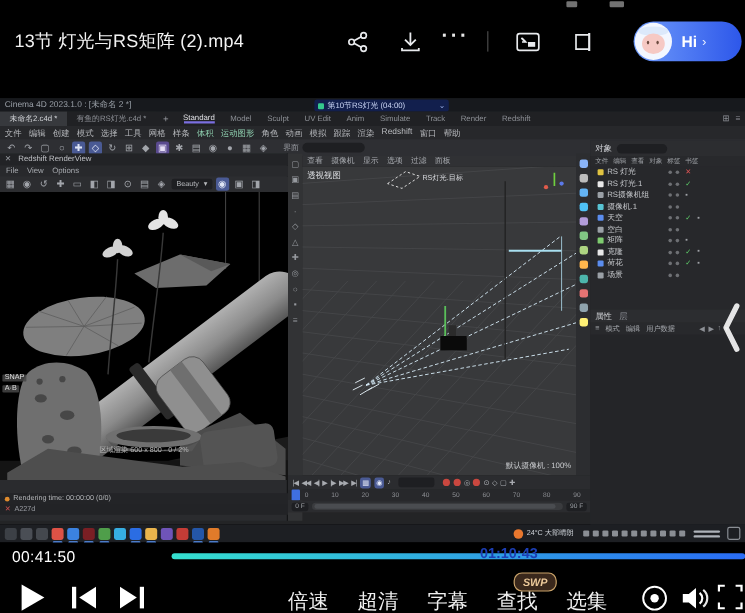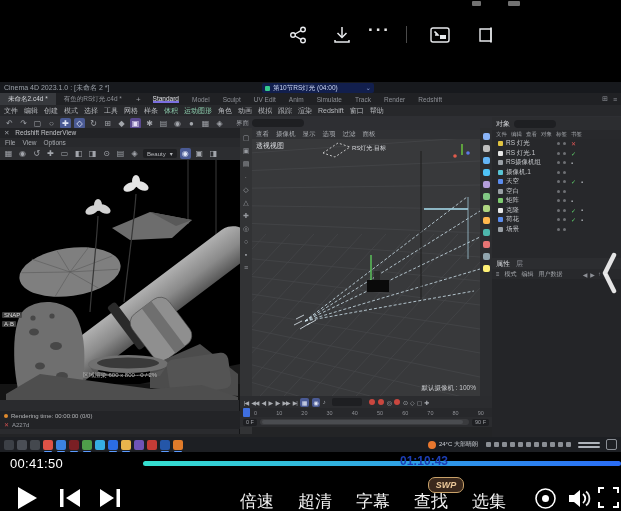--- a/index.html
+++ b/index.html
@@ -164,20 +164,21 @@
   .ric{top:35px;}
 </style>
 </head>
 <body>
 
 <div id="stage">
 
   <div class="abs" id="topbar">
     <div class="abs artifact" style="left:472px;width:9px;"></div>
     <div class="abs artifact" style="left:508px;width:12px;"></div>
+    <div class="abs" id="vtitle">13节 灯光与RS矩阵 (2).mp4</div>
 
     <div class="abs topic" style="left:286px;">
       <svg width="20" height="20" viewBox="0 0 20 20">
           <g stroke="#e8eaed" stroke-width="1.4" fill="none">
         <circle cx="5" cy="10" r="2.3"></circle>
             <circle cx="15" cy="4.5" r="2.3"></circle>
             <circle cx="15" cy="15.5" r="2.3"></circle>
         <line x1="7" y1="9" x2="13" y2="5.6"></line>
             <line x1="7" y1="11" x2="13" y2="14.4"></line>
           </g>
@@ -204,20 +205,30 @@
           </g>
         </svg>
     </div>
     <div class="abs topic" style="left:474px;">
       <svg width="20" height="20" viewBox="0 0 20 20">
           <g stroke="#e8eaed" stroke-width="1.4" fill="none">
         <path d="M15,4 L4,4 L4,16 L15,16"></path>
             <line x1="15" y1="2.5" x2="15" y2="17.5" stroke-width="1.8"></line>
           </g>
         </svg>
+    </div>
+    <div class="abs" id="assist">
+      <span class="av">
+        <span class="ear"></span>
+          <span class="face"></span>
+        <span class="eye" style="left:10px;"></span>
+          <span class="eye" style="left:18px;"></span>
+      </span>
+      <span class="hi">Hi</span>
+      <span class="chev">›</span>
     </div>
   </div>
 
   <div class="abs" id="c4d">
     <div class="abs" id="c4d-titlebar">Cinema 4D 2023.1.0 : [未命名 2 *]</div>
     <div class="abs" id="chapter">
       <span class="dot"></span>
       <span>第10节RS灯光 (04:00)</span>
       <span class="chev">⌄</span>
     </div>

